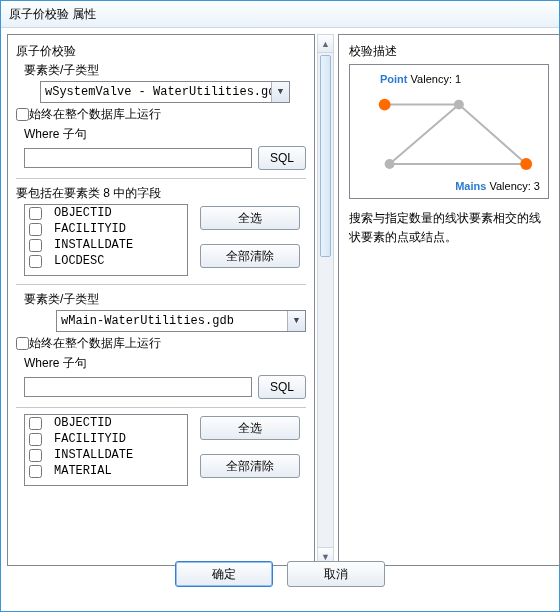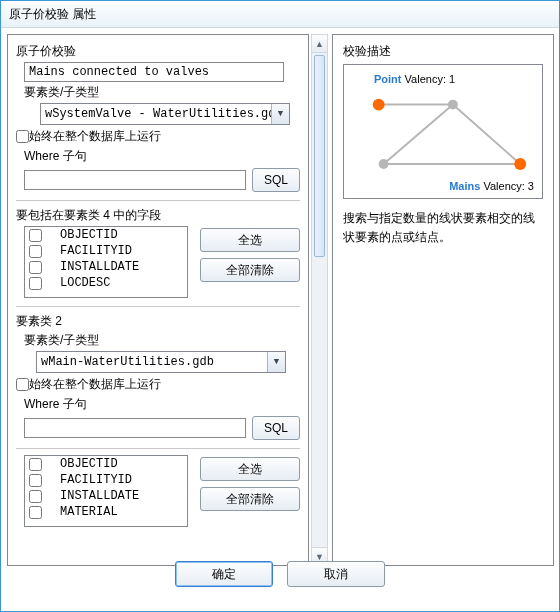--- a/index.html
+++ b/index.html
@@ -24,22 +24,22 @@
   .combo .arr{width:17px;border-left:1px solid #adb5bd;background:linear-gradient(#f7f9fc,#dfe7f1);display:flex;align-items:center;justify-content:center;font-size:9px;color:#3a4a5a}
   .chkline{display:flex;align-items:center;gap:0;margin:3px 0}
   input[type=checkbox]{margin:0;width:13px;height:13px}
   .sql-row{display:flex;align-items:center;gap:6px;margin-top:3px}
   .sql-row .textbox{flex:1}
   .btn{height:22px;min-width:56px;padding:0 10px;background:linear-gradient(#fdfdfe,#e7edf4);border:1px solid #8e9aa6;border-radius:3px;font-size:12px;display:inline-flex;align-items:center;justify-content:center}
   .btn.small{min-width:34px;padding:0 6px}
   .sep{border-top:1px solid #c9c9c9;margin:8px 0 6px 0}
   .fields-row{display:flex;gap:12px;align-items:flex-start}
   .listbox{width:164px;height:72px;border:1px solid #828790;box-sizing:border-box;background:#fff;overflow:hidden}
-  .listbox .item{display:flex;align-items:center;gap:18px;height:16px;padding:0 4px;font-family:Consolas,"Courier New",monospace;font-size:12px}
-  .btn-col{display:flex;flex-direction:column;gap:6px;margin-top:2px}
+  .listbox .item{display:flex;align-items:center;gap:12px;height:16px;padding:0 4px;font-family:Consolas,"Courier New",monospace;font-size:12px}
+  .btn-col{display:flex;flex-direction:column;gap:14px;margin-top:2px}
   .btn-col .btn{width:78px}
   .diagram{border:1px solid #828790;box-sizing:border-box;width:200px;height:135px;position:relative;margin-top:4px}
   .diagram svg{position:absolute;inset:0}
   .desc{margin-top:10px;line-height:1.6}
   .footer{position:absolute;left:0;right:0;bottom:24px;display:flex;justify-content:center;gap:14px}
   .footer .btn{width:76px;height:24px}
   .footer .btn.default{border:1px solid #3a7ecf;box-shadow:0 0 0 1px #8fc2f2 inset}
   .valtext{font-size:11px}
 </style>
 </head>
@@ -48,40 +48,39 @@
 <div class="window">
   <div class="titlebar">原子价校验 属性</div>
   <div class="client">
 
     <div class="panels">
 
       <div class="left-wrap">
         <div class="left">
 
           <div class="lbl">原子价校验</div>
-          <input class="textbox wide indent" value="Mains connected to valves" style="">
 
           <div class="lbl indent">要素类/子类型</div>
           <div class="combo indent" style="margin-left:24px">
             <div class="txt">wSystemValve - WaterUtilities.gdb</div>
             <div class="arr">▼</div>
           </div>
           <div class="chkline indent">
             <input type="checkbox" style="">
             <span>始终在整个数据库上运行</span>
           </div>
           <div class="lbl indent">Where 子句</div>
           <div class="sql-row indent" style="margin-left:8px">
             <input class="textbox" style="width: 190px;" value="">
             <div class="btn small">SQL</div>
           </div>
 
           <div class="sep"></div>
 
-          <div class="lbl">要包括在要素类 4 中的字段</div>
+          <div class="lbl">要包括在要素类 8 中的字段</div>
           <div class="fields-row indent">
             <div class="listbox">
               <div class="item">
                   <input type="checkbox" style="">
                   <span>OBJECTID</span>
                 </div>
               <div class="item">
                   <input type="checkbox" style="">
                   <span>FACILITYID</span>
                 </div>
@@ -95,23 +94,22 @@
                 </div>
             </div>
             <div class="btn-col">
               <div class="btn">全选</div>
               <div class="btn">全部清除</div>
             </div>
           </div>
 
           <div class="sep"></div>
 
-          <div class="lbl">要素类 2</div>
           <div class="lbl indent">要素类/子类型</div>
-          <div class="combo indent" style="margin-left:20px">
+          <div class="combo indent" style="margin-left:40px">
             <div class="txt">wMain-WaterUtilities.gdb</div>
             <div class="arr">▼</div>
           </div>
           <div class="chkline indent">
             <input type="checkbox" style="">
             <span>始终在整个数据库上运行</span>
           </div>
           <div class="lbl indent">Where 子句</div>
           <div class="sql-row indent" style="margin-left:8px">
             <input class="textbox" style="width: 190px;" value="">

